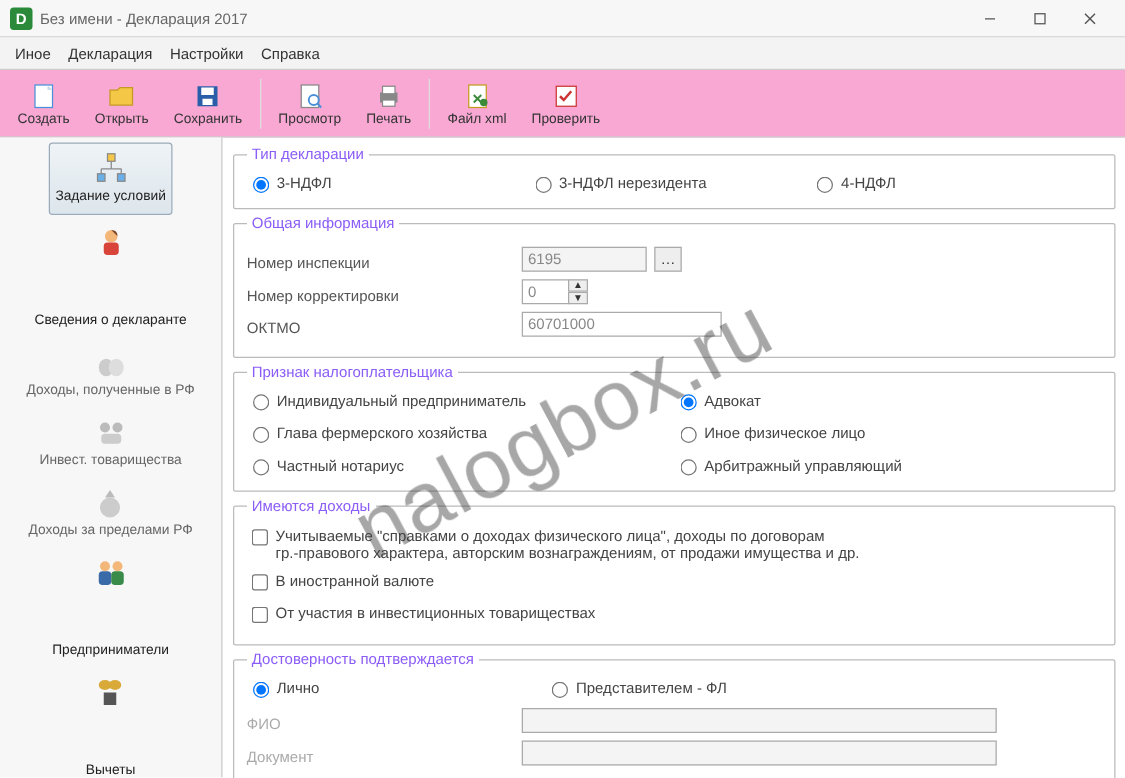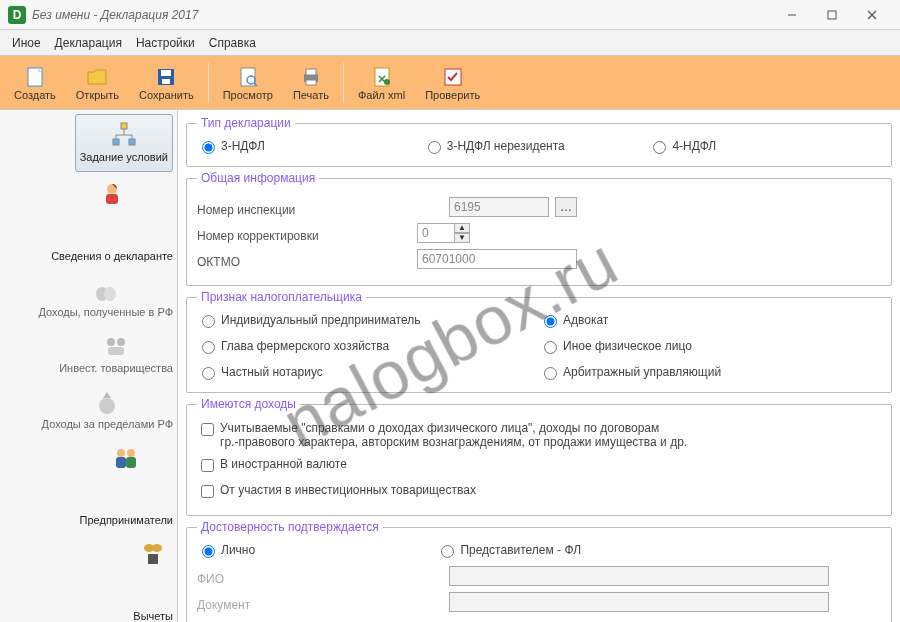--- a/index.html
+++ b/index.html
@@ -24,42 +24,42 @@
     background: #f7f7f7;
   }
   .titlebar .app-icon {
     width: 18px; height: 18px;
     background: #2a8a3a;
     border-radius: 3px;
     display: flex; align-items: center; justify-content: center;
     color: #fff; font-weight: bold; font-size: 12px;
     margin-right: 6px;
   }
-  .titlebar .title { flex: 1; color: #666; font-style: italic; }
+  .titlebar .title { flex: 1; color: #666; }
   .win-btn {
     width: 40px; height: 28px;
     display: flex; align-items: center; justify-content: center;
     color: #555;
   }
 
   .menubar {
     height: 26px;
     display: flex; align-items: center;
     gap: 14px;
     padding: 0 12px;
     background: #f3f3f3;
     border-bottom: 1px solid #ccc;
   }
   .menu-item { color: #333; }
 
   .toolbar {
     height: 54px;
     display: flex;
     align-items: center;
-    background: #fdba74;
+    background: #f9a8d4;
     border-bottom: 1px solid #ccc;
     padding: 0 4px;
   }
   .tool-btn {
     display: flex;
     flex-direction: column;
     align-items: center;
     justify-content: center;
     padding: 4px 10px;
     font-size: 11px;
@@ -78,21 +78,21 @@
   .main {
     display: flex;
     height: calc(622px - 30px - 26px - 54px);
   }
   .sidebar {
     width: 178px;
     border-right: 1px solid #ccc;
     background: #f7f7f7;
     display: flex;
     flex-direction: column;
-    align-items: flex-end;
+    align-items: center;
     padding-top: 2px;
   }
   .side-item {
     display: flex;
     flex-direction: column;
     align-items: center;
     justify-content: center;
     padding: 6px 4px 8px;
     font-size: 11px;
     color: #666;
@@ -129,21 +129,21 @@
   .row { display: flex; align-items: flex-end; margin: 6px 0; }
   .label-col { width: 220px; color: #555; }
   .input-box {
     border: 1px solid #aaa;
     background: #fff;
     height: 20px;
     padding: 1px 4px;
     font-size: 12px;
     color: #888;
   }
-  .input-readonly { background: #f4f4f4; margin-left: 32px; }
+  .input-readonly { background: #f4f4f4; }
   .small-btn {
     width: 22px; height: 20px;
     border: 1px solid #aaa;
     background: #eee;
     margin-left: 6px;
     text-align: center;
     line-height: 18px;
   }
 
   .radio-grid { display: flex; flex-wrap: wrap; gap: 6px 0; }

